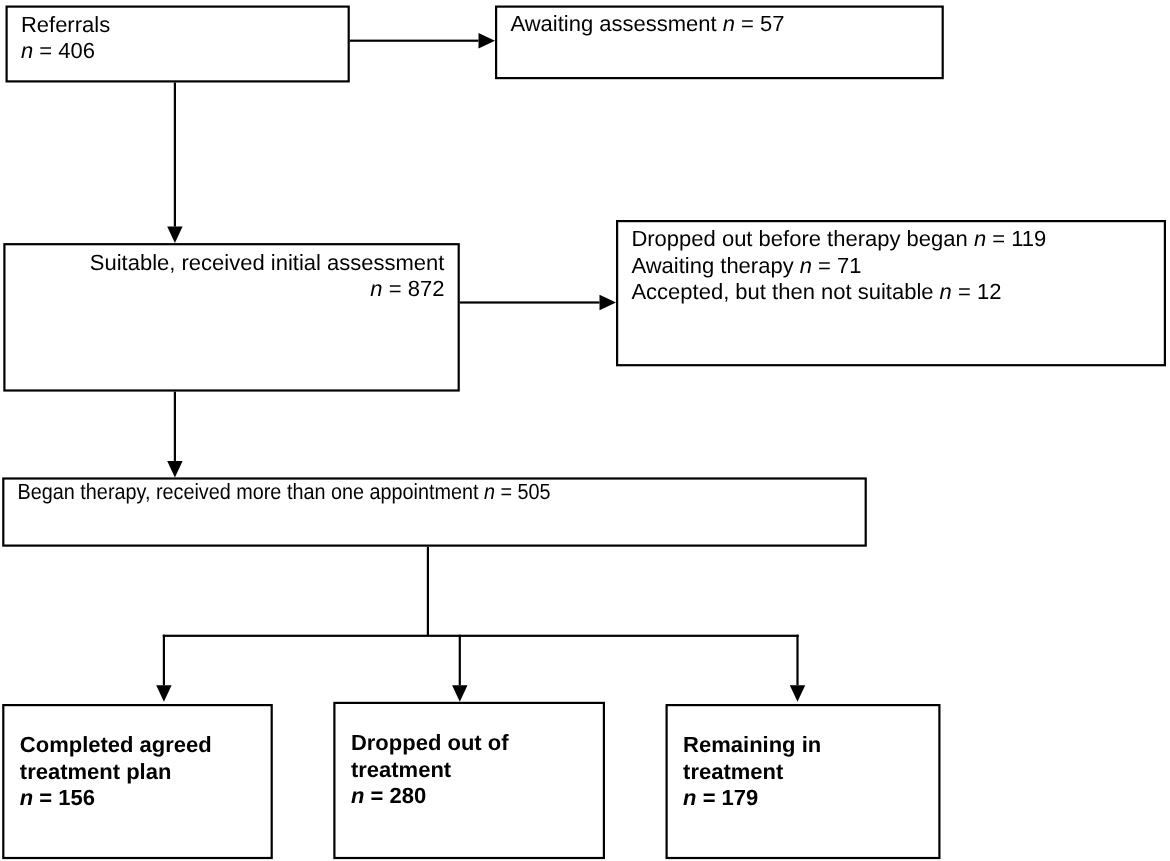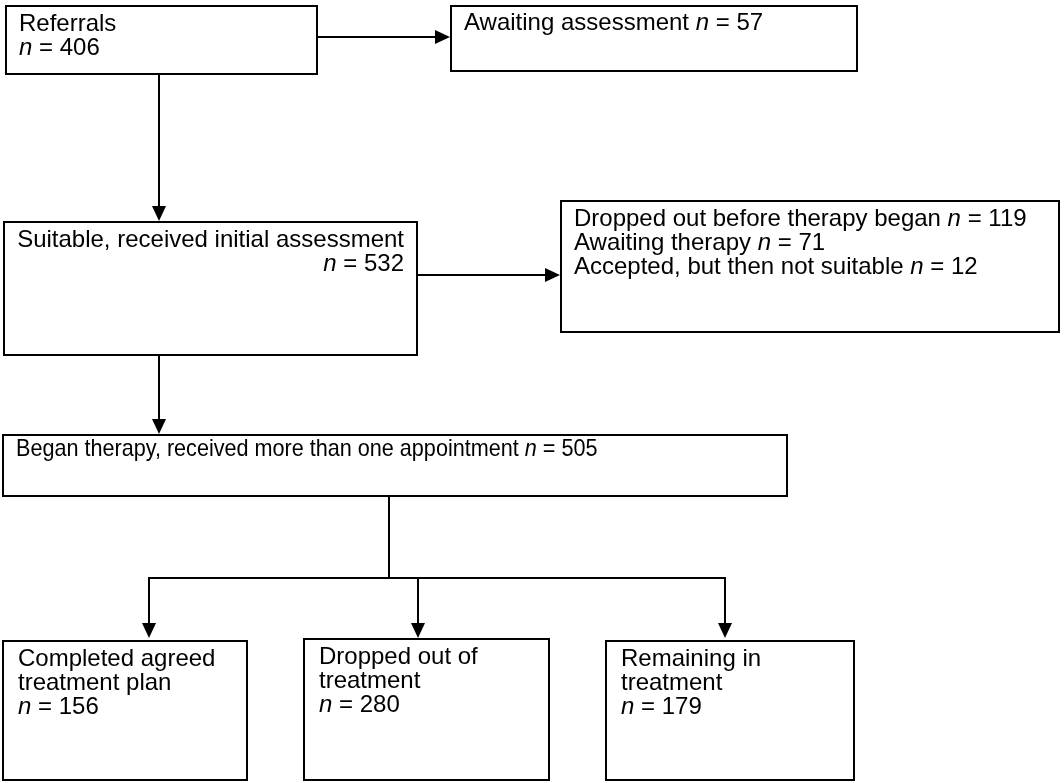--- a/index.html
+++ b/index.html
@@ -9,27 +9,27 @@
     position: relative;
     width: 1064px;
     height: 783px;
     background: #ffffff;
     overflow: hidden;
   }
   .box {
     position: absolute;
     border: 2px solid #000000;
     background: #ffffff;
-    font-size: 24px;
+    font-size: 20px;
     line-height: 24px;
     padding: 4px 12px;
     color: #000000;
   }
   .box .it { font-style: italic; }
-  .bottom-box { padding: 4px 14px; }
+  .bottom-box { padding: 24px 14px; font-weight: bold; }
   .condensed {
     display: inline-block;
     transform: scaleX(0.9);
     transform-origin: 0 50%;
     white-space: nowrap;
   }
   .hline, .vline { position: absolute; background: #000000; }
   .head-right {
     position: absolute; width: 0; height: 0;
     border-top: 7px solid transparent;
@@ -52,21 +52,21 @@
     <div><span>Referrals</span><span class="it"></span><span></span></div>
     <div><span></span><span class="it">n</span><span> = 406</span></div>
   </div>
 
   <div class="box" style="left:450px; top:5px; width:408px; height:67px; padding-top:3px;">
     <div><span>Awaiting assessment </span><span class="it">n</span><span> = 57</span></div>
   </div>
 
   <div class="box" style="left:3px; top:221px; width:415px; height:135px;text-align:right;">
     <div><span>Suitable, received initial assessment</span><span class="it"></span><span></span></div>
-    <div><span></span><span class="it">n</span><span> = 532</span></div>
+    <div><span></span><span class="it">n</span><span> = 872</span></div>
   </div>
 
   <div class="box" style="left:560px; top:200px; width:500px; height:133px;">
     <div><span>Dropped out before therapy began </span><span class="it">n</span><span> = 119</span></div>
     <div><span>Awaiting therapy </span><span class="it">n</span><span> = 71</span></div>
     <div><span>Accepted, but then not suitable </span><span class="it">n</span><span> = 12</span></div>
   </div>
 
   <div class="box" style="left:2px; top:434px; width:786px; height:63px; padding-top:0;">
     <div class="condensed"><span>Began therapy, received more than one appointment </span><span class="it">n</span><span> = 505</span></div>

